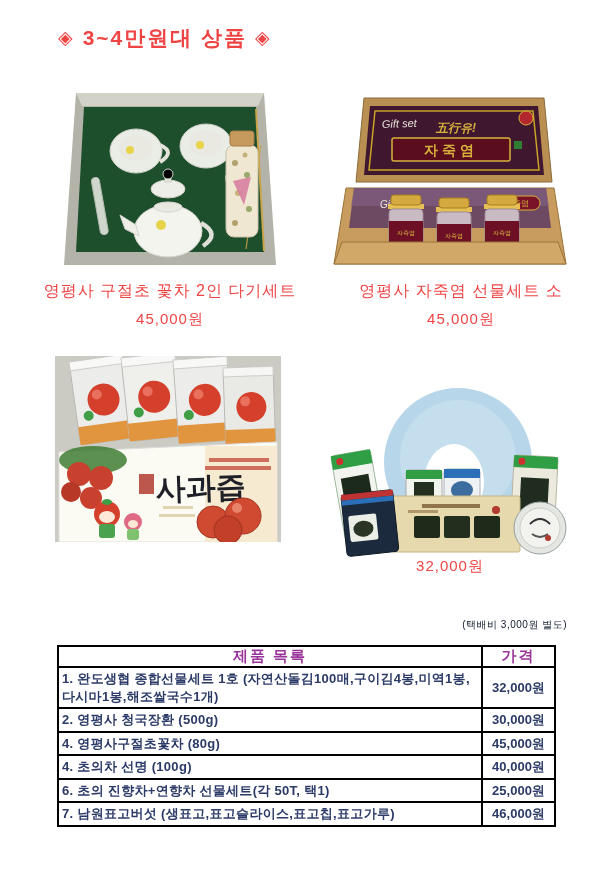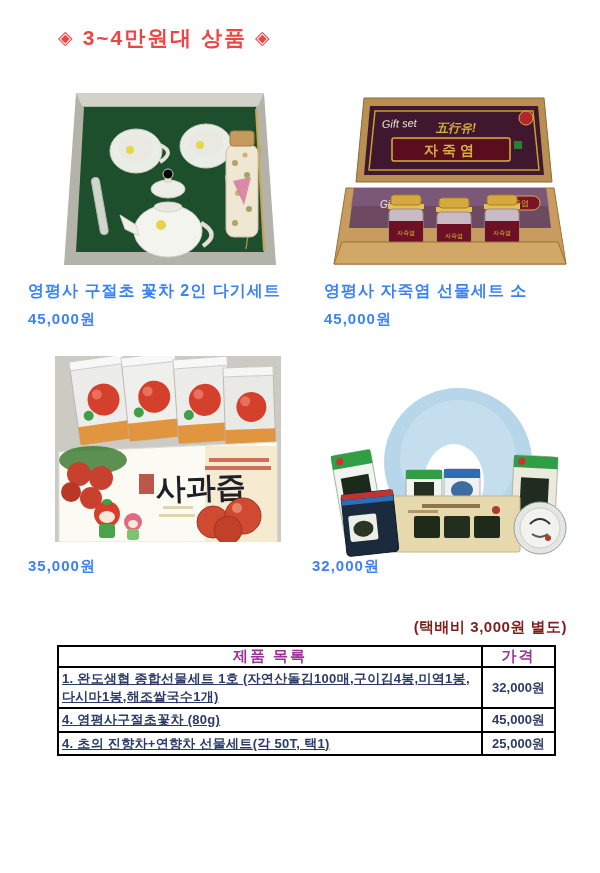--- a/index.html
+++ b/index.html
@@ -14,42 +14,42 @@
 
   
   .figure { position:absolute; }
   .fig1 { left:58px; top:85px; width:224px; height:188px; }
   .fig2 { left:328px; top:94px; width:244px; height:176px; }
   .fig3 { left:55px; top:356px; width:226px; height:186px; }
   .fig4 { left:306px; top:380px; width:280px; height:180px; }
   .figure svg { display:block; width:100%; height:100%; }
 
   
-  .caption { position:absolute; color:#3b82f6;
-    font-weight:bold; }
+  .caption { position:absolute; text-align:center; color:#ef4444;
+    font-weight:normal; }
   .caption .p-name { font-size:16px; letter-spacing:1px; }
   .caption .p-price { font-size:15px; margin-top:8px; letter-spacing:1px; }
   .cap1 { left:28px;  top:281px; width:284px; }
   .cap2 { left:324px; top:281px; width:274px; }
   .cap3 { left:28px;  top:549px; width:234px; }
   .cap4 { left:312px; top:549px; width:276px; }
 
   
-  .ship-note { position:absolute; right:33px; top:618px; font-size:15px;
-    font-weight:bold; color:#7f1d1d; letter-spacing:0.5px; }
+  .ship-note { position:absolute; right:33px; top:618px; font-size:10px;
+    font-weight:normal; color:#0f172a; letter-spacing:0.5px; }
 
   
   table.products { position:absolute; left:57px; top:645px; width:497px;
     border-collapse:collapse; table-layout:fixed; }
   table.products th, table.products td { border:2px solid #000; }
   table.products th { height:18px; font-size:15px; font-weight:bold;
     color:#993399; text-align:center; letter-spacing:2px; }
   table.products td { font-size:13px; font-weight:bold; color:#2b3a67;
     padding:2px 3px; line-height:1.35; }
-  td.item { text-align:left; padding-left:5px; letter-spacing:0.3px;text-decoration:underline; }
+  td.item { text-align:left; padding-left:5px; letter-spacing:0.3px; }
   td.price { text-align:center; white-space:nowrap; }
   col.c-item { width:424px; } col.c-price { width:73px; }
   tr.r { height:22px; }
 </style>
 </head>
 <body>
 
 <div class="page-title">
   <span class="dia">◈</span><span>3~4만원대 상품</span><span class="dia">◈</span>
 </div>
@@ -285,21 +285,20 @@
 
 <div class="caption cap1">
   <div class="p-name">영평사 구절초 꽃차 2인 다기세트</div>
   <div class="p-price">45,000원</div>
 </div>
 <div class="caption cap2">
   <div class="p-name">영평사 자죽염 선물세트 소</div>
   <div class="p-price">45,000원</div>
 </div>
 <div class="caption cap3">
-  <div class="p-price">35,000원</div>
 </div>
 <div class="caption cap4">
   <div class="p-price">32,000원</div>
 </div>
 
 <div class="ship-note">(택배비 3,000원 별도)</div>
 
 <table class="products">
   <colgroup>
       <col class="c-item">
@@ -308,21 +307,33 @@
   <tbody>
       <tr>
     <th>제품 목록</th>
     <th>가격</th>
   </tr>
   <tr class="r">
     <td class="item">1. 완도생협 종합선물세트 1호 (자연산돌김100매,구이김4봉,미역1봉,다시마1봉,해조쌀국수1개)</td>
     <td class="price">32,000원</td>
   </tr>
   <tr class="r">
+    <td class="item">2. 영평사 청국장환 (500g)</td>
+    <td class="price">30,000원</td>
+  </tr>
+  <tr class="r">
     <td class="item">4. 영평사구절초꽃차 (80g)</td>
     <td class="price">45,000원</td>
   </tr>
   <tr class="r">
-    <td class="item">4. 초의 진향차+연향차 선물세트(각 50T, 택1)</td>
+    <td class="item">4. 초의차 선명 (100g)</td>
+    <td class="price">40,000원</td>
+  </tr>
+  <tr class="r">
+    <td class="item">6. 초의 진향차+연향차 선물세트(각 50T, 택1)</td>
     <td class="price">25,000원</td>
+  </tr>
+  <tr class="r">
+    <td class="item">7. 남원표고버섯 (생표고,표고슬라이스,표고칩,표고가루)</td>
+    <td class="price">46,000원</td>
   </tr>
 </tbody>
   </table>
 
 </body></html>

